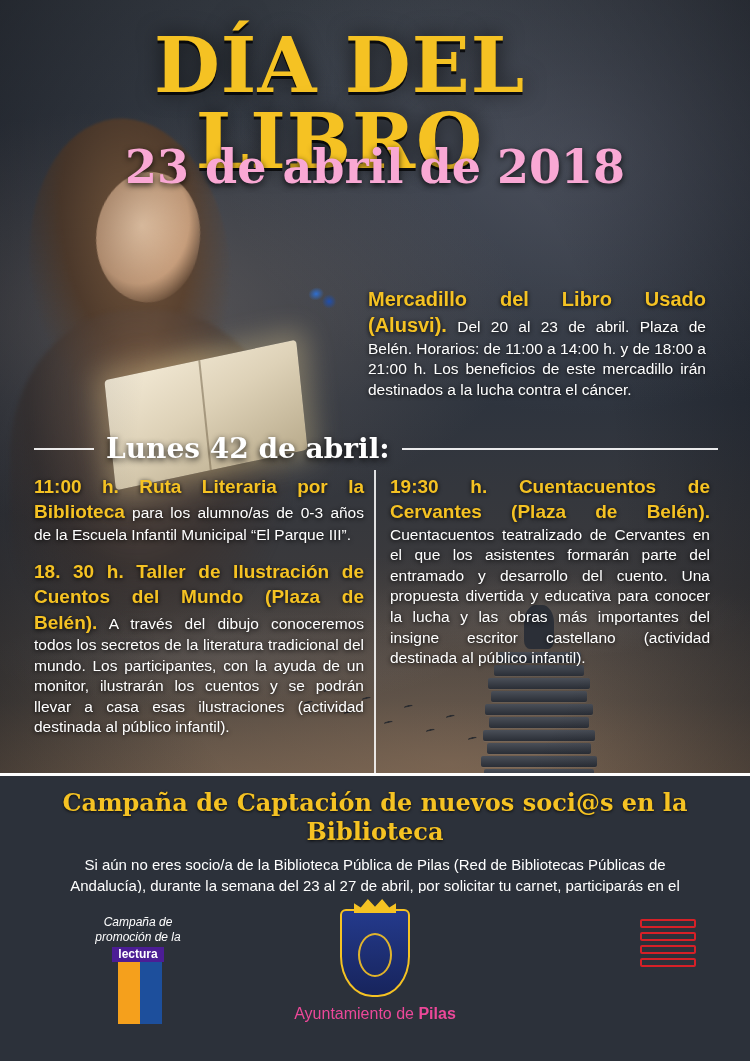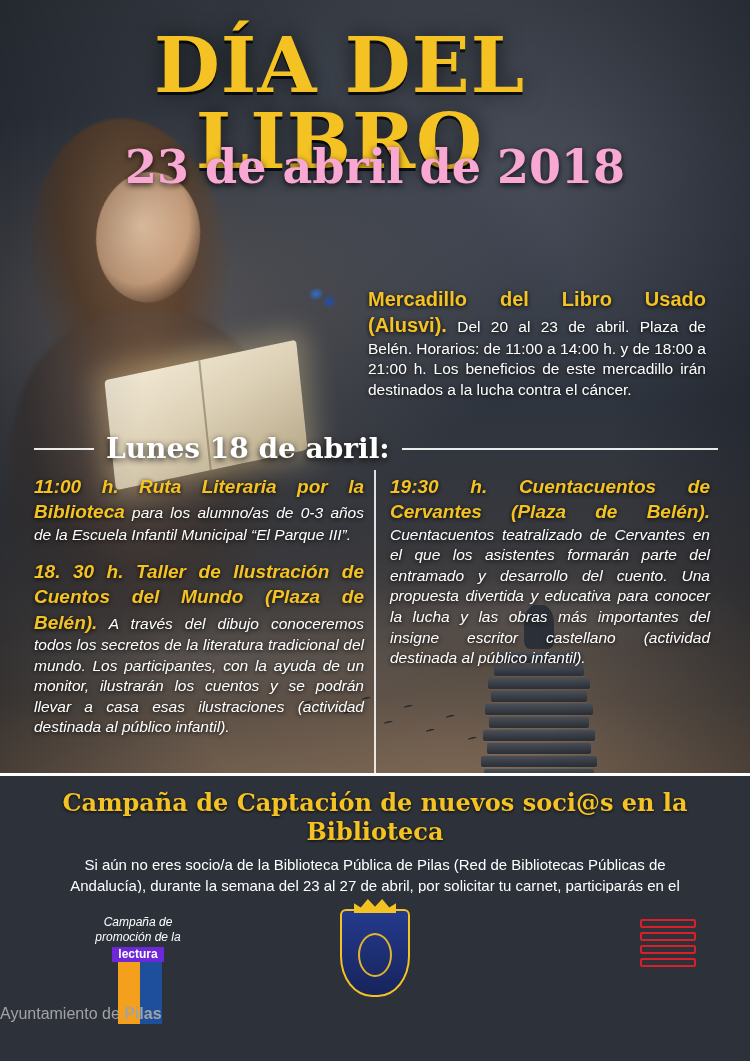--- a/index.html
+++ b/index.html
@@ -148,21 +148,20 @@
     font-family: "DejaVu Serif", serif;
     font-weight: bold; font-size: 28px; color: #ffffff; white-space: nowrap;
     text-shadow: 0 2px 6px rgba(0,0,0,0.85);
   }
   
   .col {
     position: absolute; top: 474px;
     color: #ffffff; font-size: 15.5px; line-height: 1.33;
     text-align: justify;
     text-shadow: 0 1px 4px rgba(0,0,0,0.9);
-    font-style: italic;
   }
   .col-left { left: 34px; width: 330px; }
   .col-right { left: 390px; width: 320px; }
   .col .hl { color: #f5c223; font-weight: bold; font-size: 19px; }
   .entry { margin-bottom: 14px; }
   .divider-v {
     position: absolute; left: 374px; top: 470px; width: 2px; height: 320px;
     background: #ffffff; opacity: 0.85;
   }
   
@@ -189,21 +188,21 @@
   }
   .logo-campana {
     position: absolute; left: 58px; top: 22px; width: 160px; height: 78px;
     display: flex; align-items: center; flex-direction: column;
   }
   .logo-campana .txt {
     color: #ffffff; font-size: 12px; line-height: 1.25; font-style: italic;
     text-align: center; width: 108px;
   }
   .logo-campana .txt .lectura {
-    background: #6d28d9; color: #fff; font-style: normal; font-weight: bold;
+    background: #4c1d95; color: #fff; font-style: normal; font-weight: bold;
     display: inline-block; padding: 0 6px; margin-top: 2px;
   }
   .logo-campana .bookmark {
     width: 44px; height: 62px; position: relative; margin-left: 4px;
   }
   .logo-campana .bookmark .a { position:absolute; left:0; top:0; width:22px; height:62px; background:#f5a01c; }
   .logo-campana .bookmark .b { position:absolute; left:22px; top:0; width:22px; height:62px; background:#1d4f9c; }
   .shield {
     position: absolute; left: 340px; top: 16px; width: 70px; height: 88px;
     background: linear-gradient(180deg, #243a8c, #17245c);
@@ -215,22 +214,22 @@
     width: 42px; height: 14px;
     background: #f5c223;
     clip-path: polygon(0% 100%, 0% 30%, 16% 60%, 33% 0%, 50% 55%, 67% 0%, 84% 60%, 100% 30%, 100% 100%);
   }
   .shield .emblem {
     position: absolute; left: 50%; top: 22px; transform: translateX(-50%);
     width: 34px; height: 44px; border: 2px solid #f5c223; border-radius: 50%;
     opacity: 0.9;
   }
   .town-name {
-    position: absolute; left: 0; top: 112px; width: 750px; 
-    color: #a3a3a3; font-size: 16px;
+    position: absolute; left: 0; top: 112px; width: 750px; text-align: center;
+    color: #ec4899; font-size: 16px;
   }
   .town-name b { font-weight: bold; }
   .logo-lee {
     position: absolute; right: 52px; top: 26px; width: 156px; height: 72px;
   }
   .logo-lee .word {
     position: absolute; left: 0; bottom: 8px;
     font-family: "DejaVu Serif", serif; font-weight: bold; font-style: italic;
     font-size: 29px; color: #d72027; letter-spacing: -1px;
     text-shadow: 1px 1px 0 #ffffff;
@@ -290,21 +289,21 @@
 
   <div class="title-main">DÍA DEL LIBRO</div>
   <div class="title-date">23 de abril de 2018</div>
 
   <div class="mercadillo">
     <b>Mercadillo del Libro Usado (Alusvi).</b><span> Del 20 al 23 de abril. Plaza de Belén. Horarios: de 11:00 a 14:00 h. y de 18:00 a 21:00 h. Los beneficios de este mercadillo irán destinados a la lucha contra el cáncer.</span>
   </div>
 
   <div class="lunes-wrap">
     <div class="rule rule-short"></div>
-    <div class="lunes-title">Lunes 18 de abril:</div>
+    <div class="lunes-title">Lunes 42 de abril:</div>
     <div class="rule"></div>
   </div>
 
   <div class="divider-v"></div>
 
   <div class="col col-left">
     <div class="entry">
       <span class="hl">11:00 h. Ruta Literaria por la Biblioteca</span><span> para los alumno/as de 0-3 años de la Escuela Infantil Municipal “El Parque III”.</span>
     </div>
     <div class="entry">

